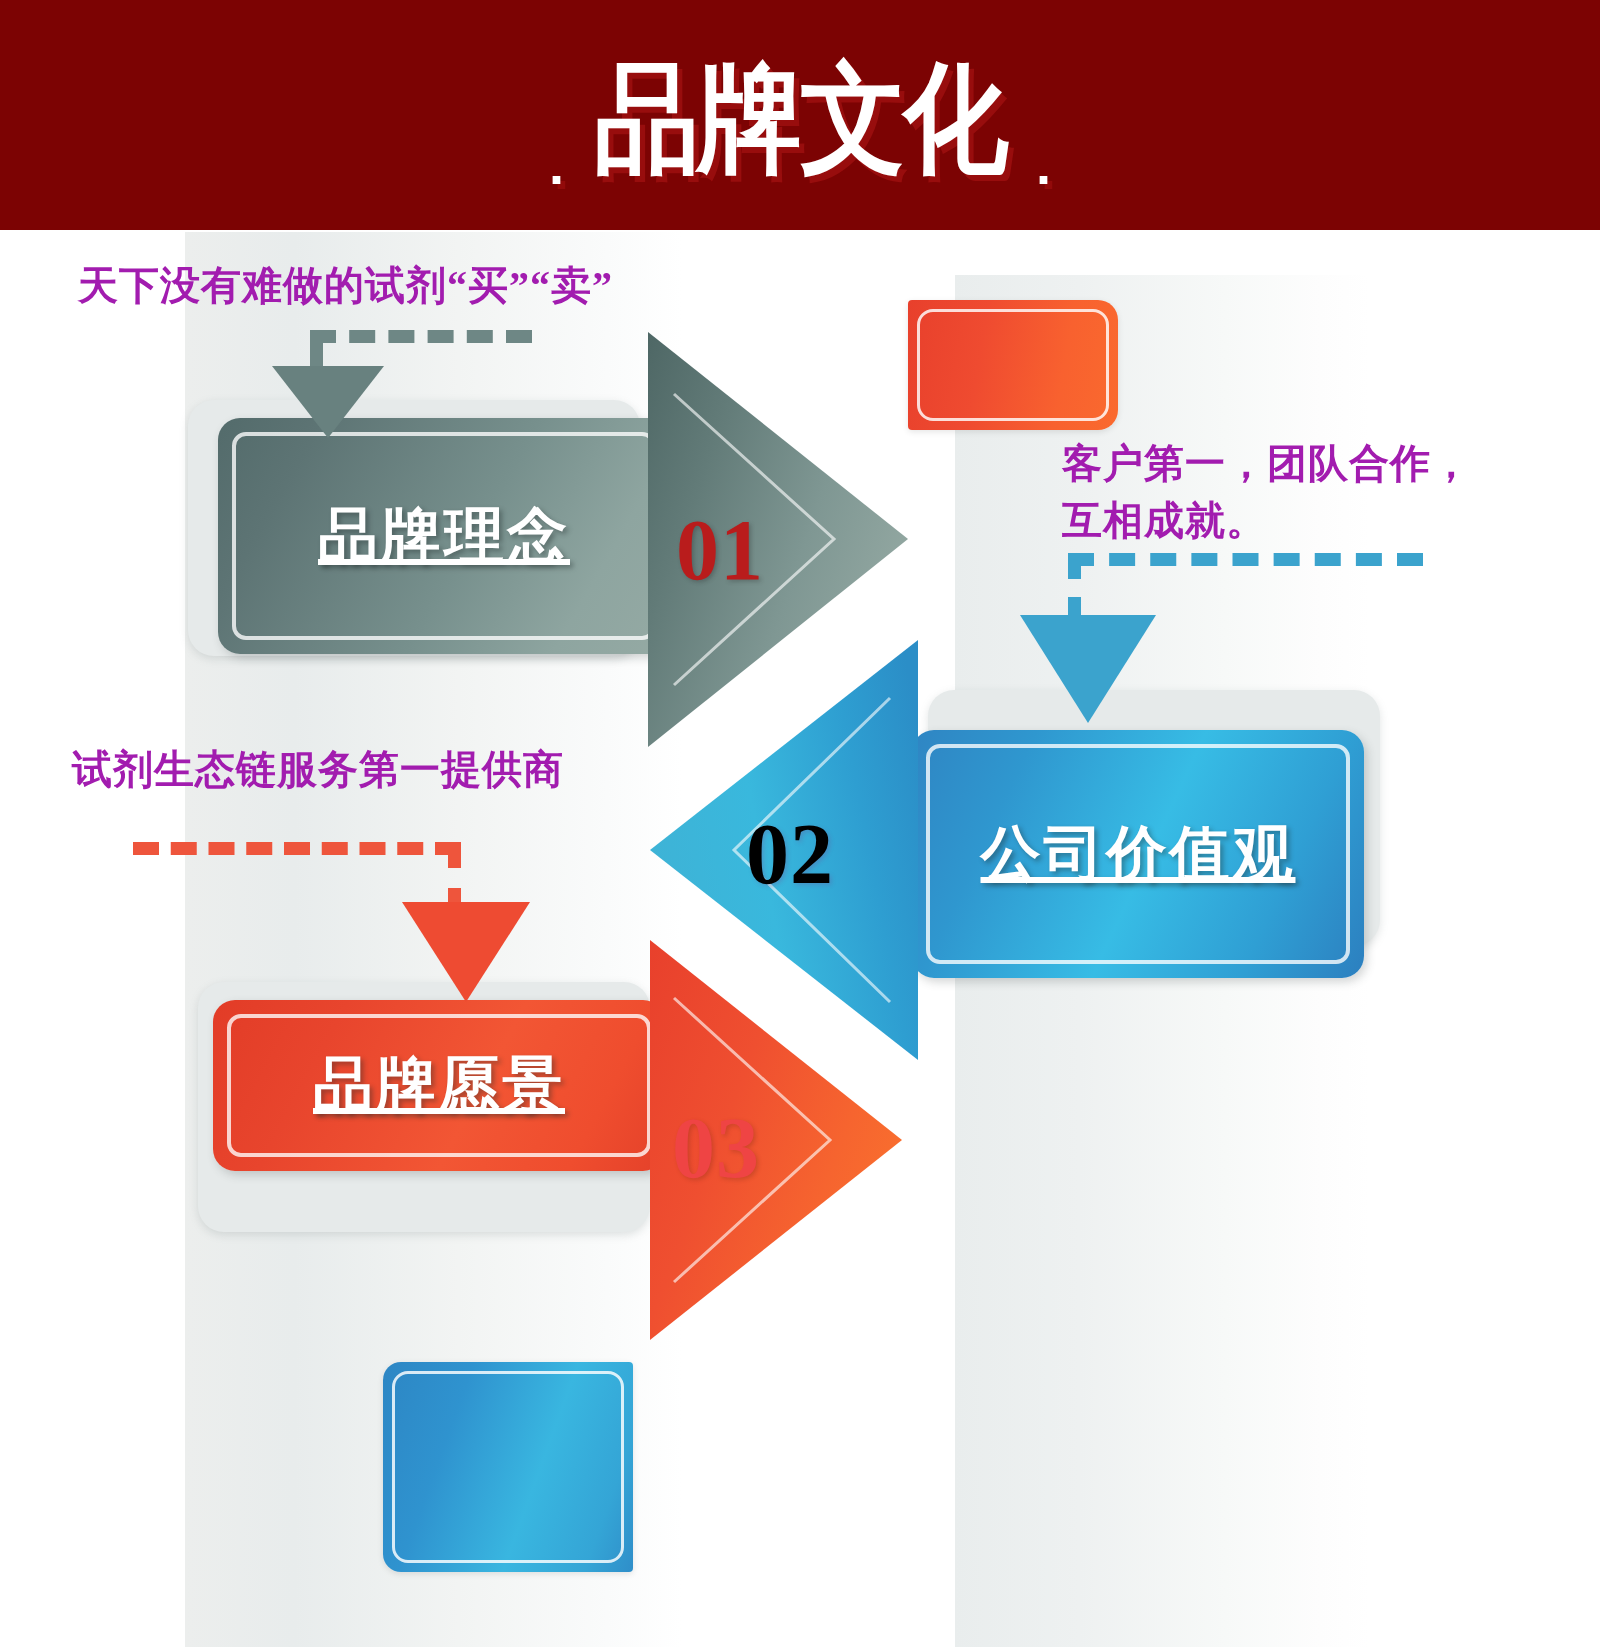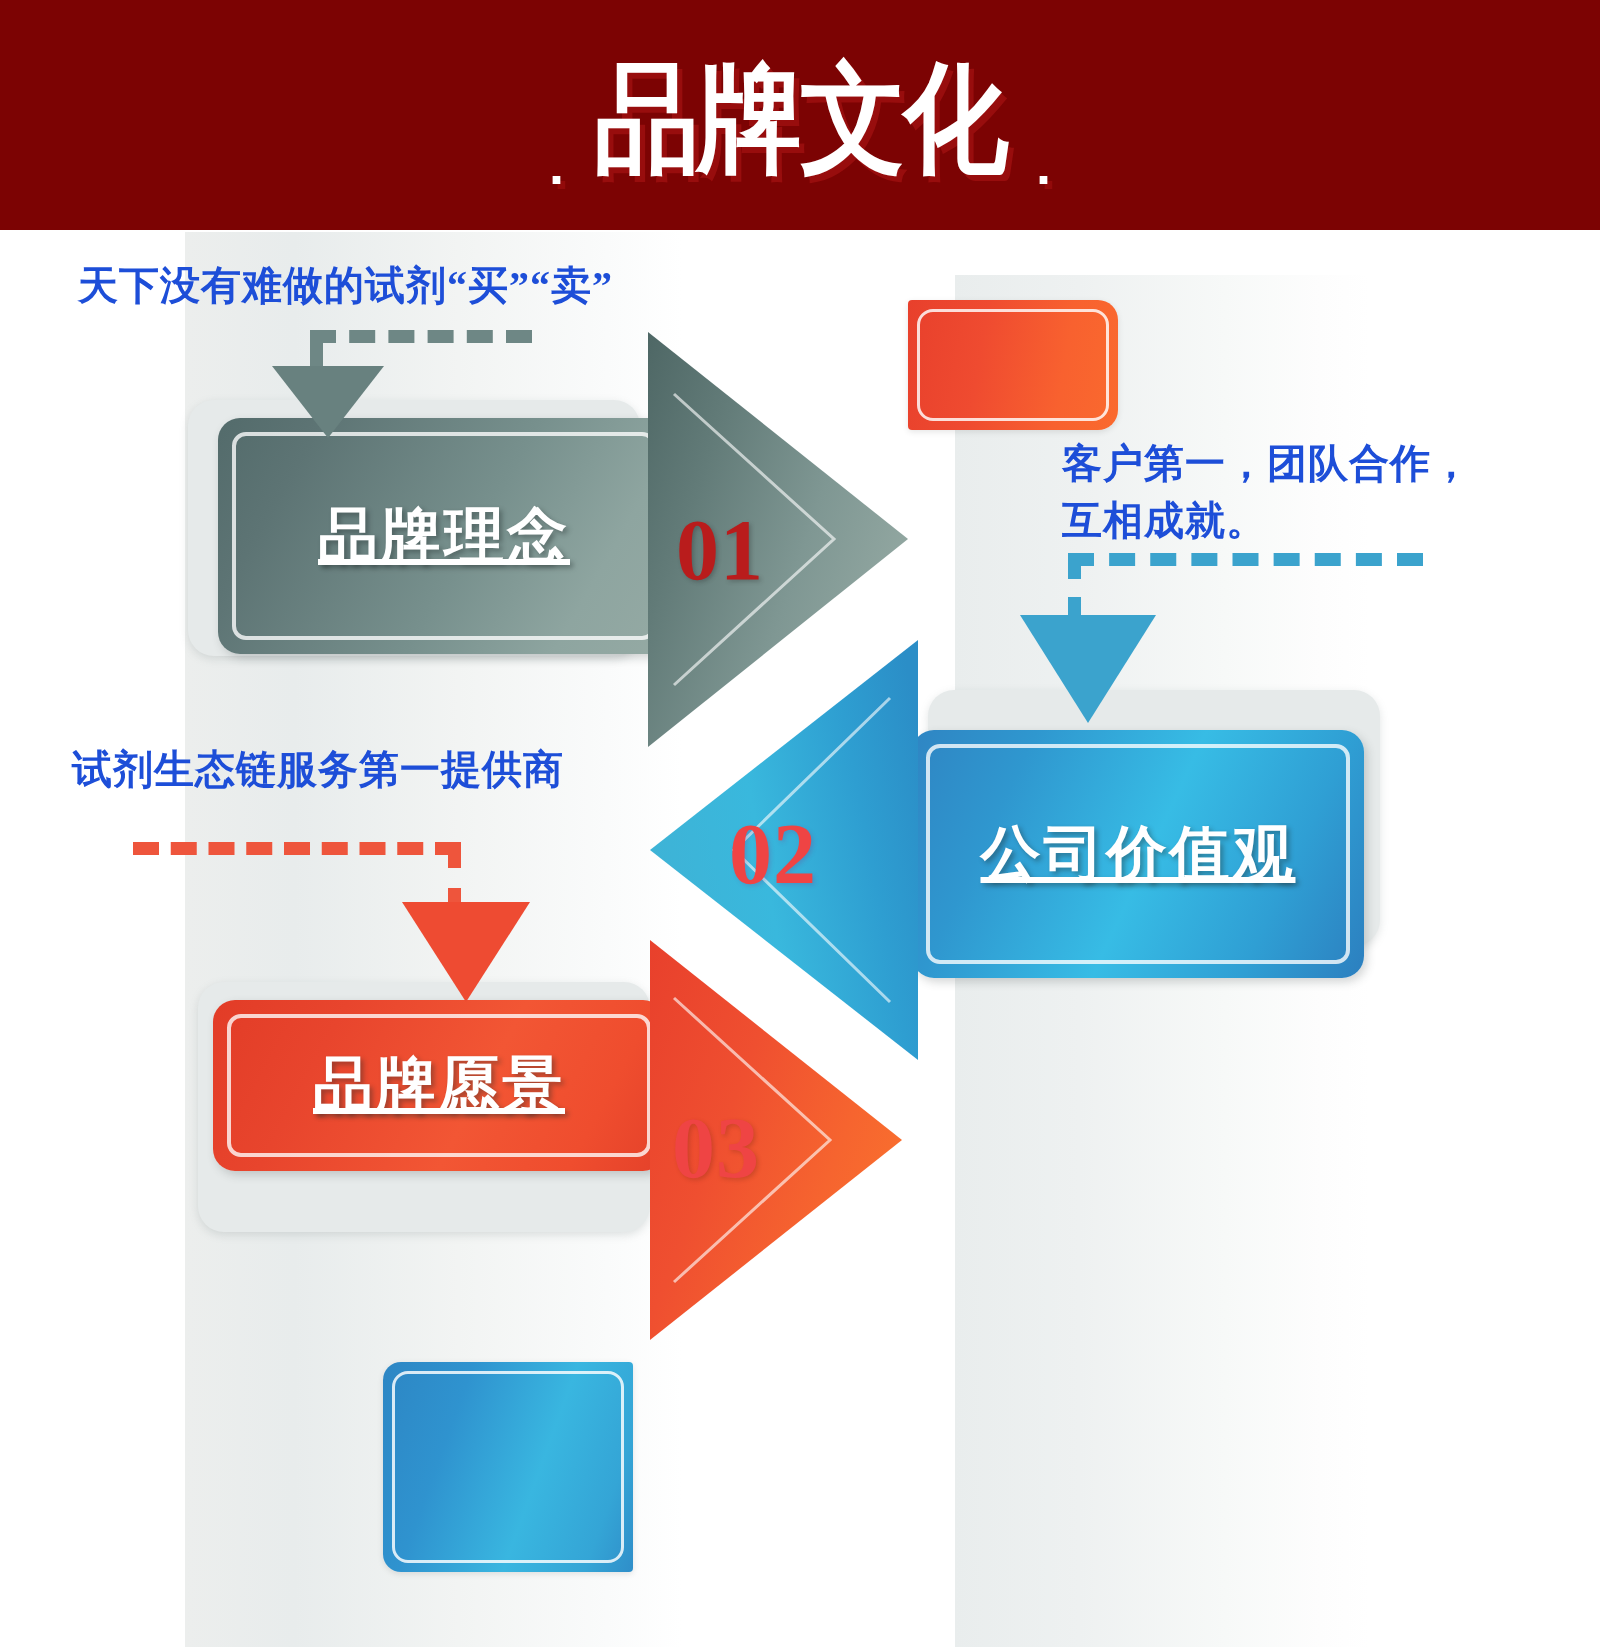--- a/index.html
+++ b/index.html
@@ -73,28 +73,28 @@
   
   .arrow{position:absolute;}
   .arrow .tri{position:absolute;inset:0;}
   .arrow .num{position:absolute;color:#b91c1c;font-weight:700;
         font-family:"Liberation Serif","DejaVu Serif",serif;
         font-size:86px;letter-spacing:1px;
         text-shadow:2px 2px 4px rgba(40,40,40,.30);}
   #arrow1{left:648px;top:332px;width:260px;height:415px;}
   #arrow1 .num{left:28px;top:168px;}
   #arrow2{left:650px;top:640px;width:268px;height:420px;}
-  #arrow2 .num{left:79px;top:164px;
-        color:#ef4444;text-shadow:2px 2px 4px rgba(120,60,140,.25);}
+  #arrow2 .num{left:96px;top:164px;
+        color:#000000;text-shadow:2px 2px 4px rgba(120,60,140,.25);}
   #arrow3{left:650px;top:940px;width:252px;height:400px;}
   #arrow3 .num{left:22px;top:158px;
         color:#ef4444;text-shadow:2px 2px 4px rgba(120,40,20,.28);}
 
   
-  .ann{position:absolute;color:#1d4ed8;
+  .ann{position:absolute;color:#a21caf;
        font-family:"Liberation Serif","DejaVu Serif",serif;
        font-weight:600;font-size:40px;line-height:1.42;white-space:pre-line;}
   #ann1{left:78px;top:258px;letter-spacing:1px;}
   #ann2{left:72px;top:742px;letter-spacing:1px;}
   #ann3{left:1062px;top:436px;letter-spacing:1px;}
 
   
   .dash-h{position:absolute;height:0;border-top-style:dashed;}
   .dash-v{position:absolute;width:0;border-left-style:dashed;}
   .tri-down{position:absolute;width:0;height:0;border-style:solid;

